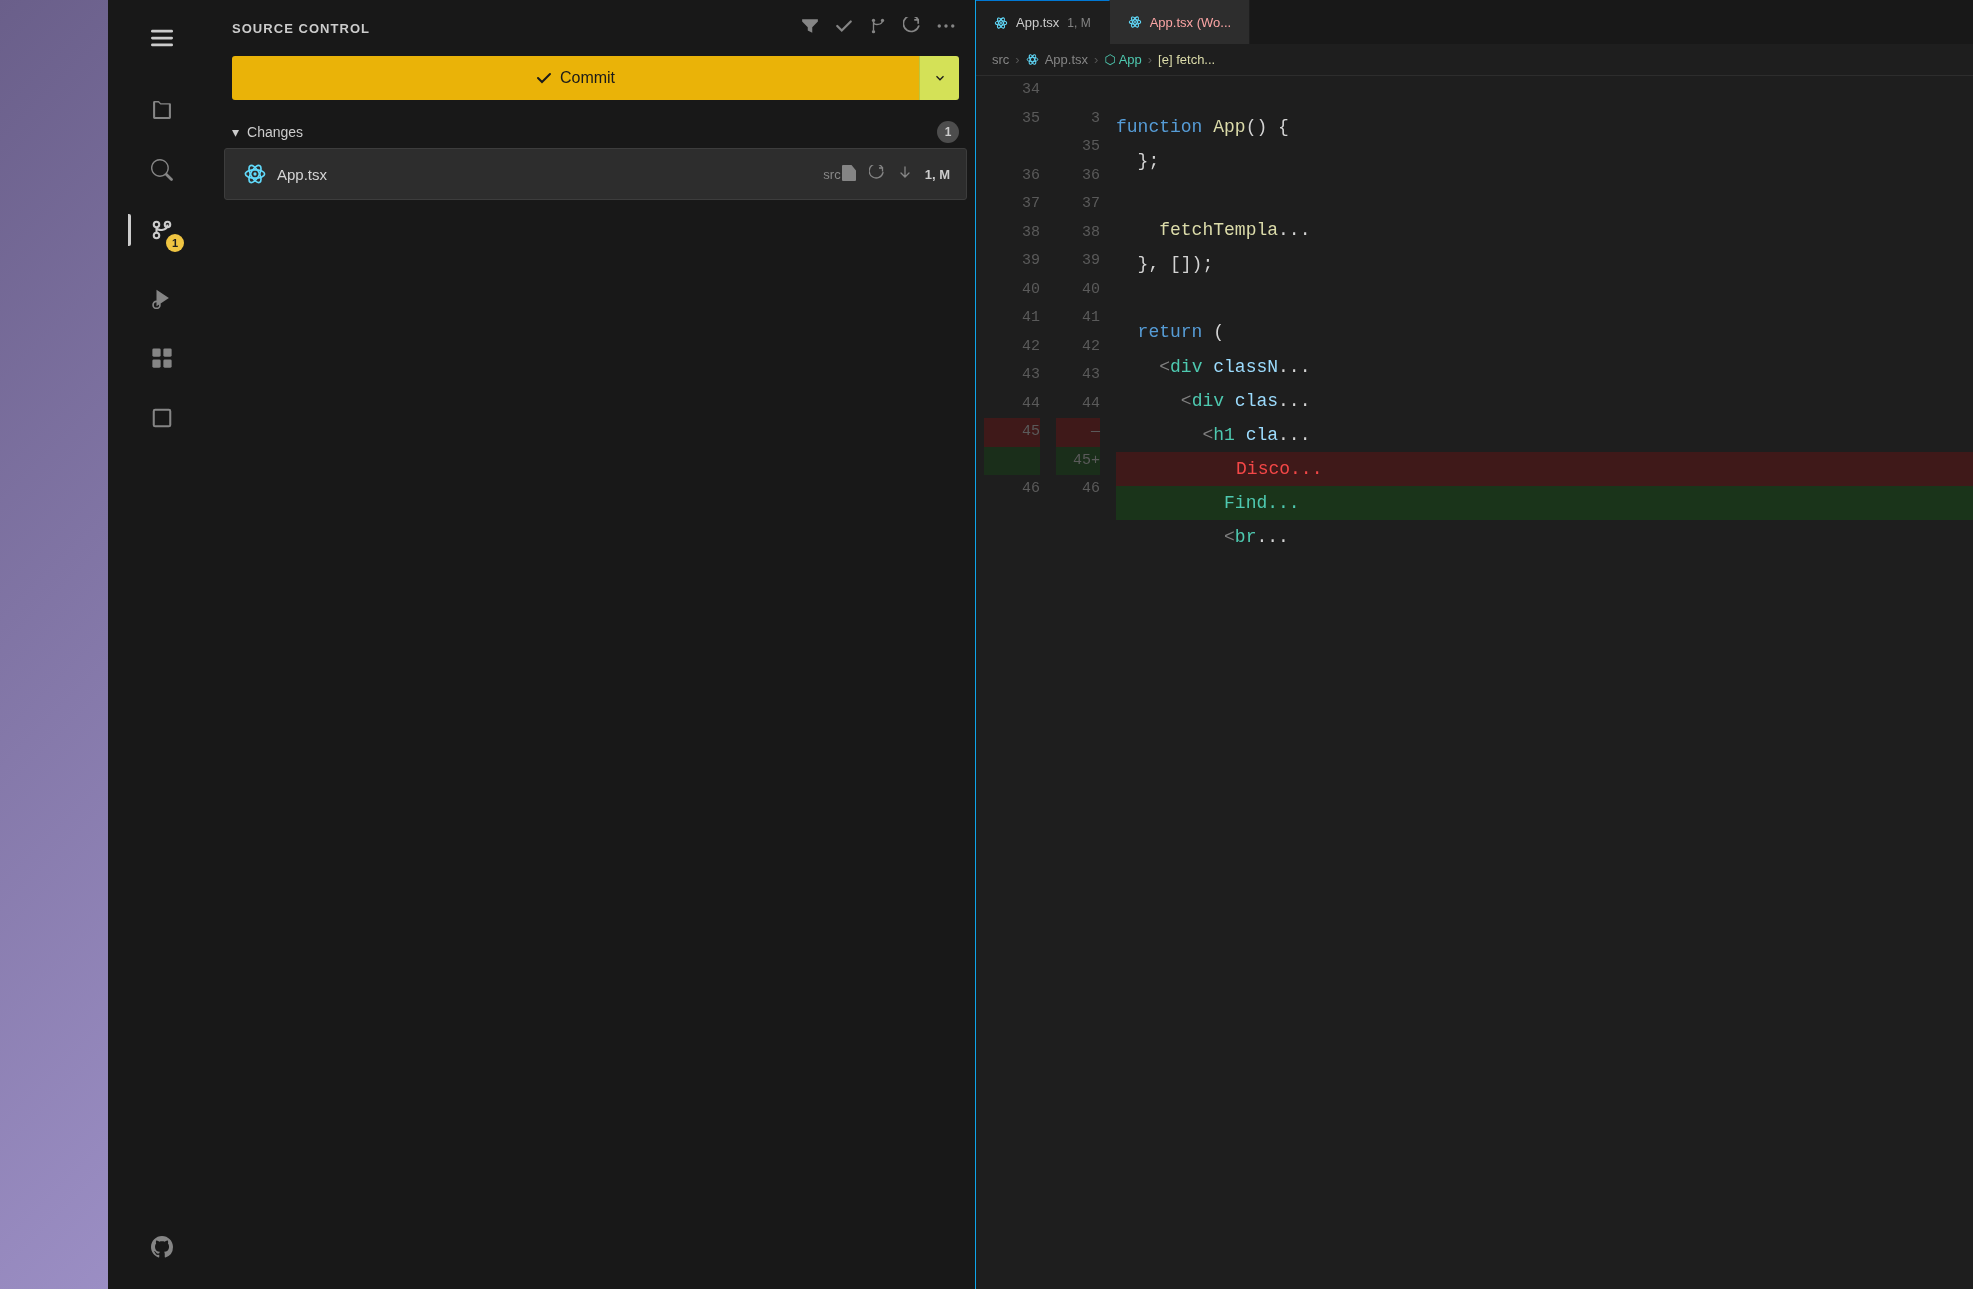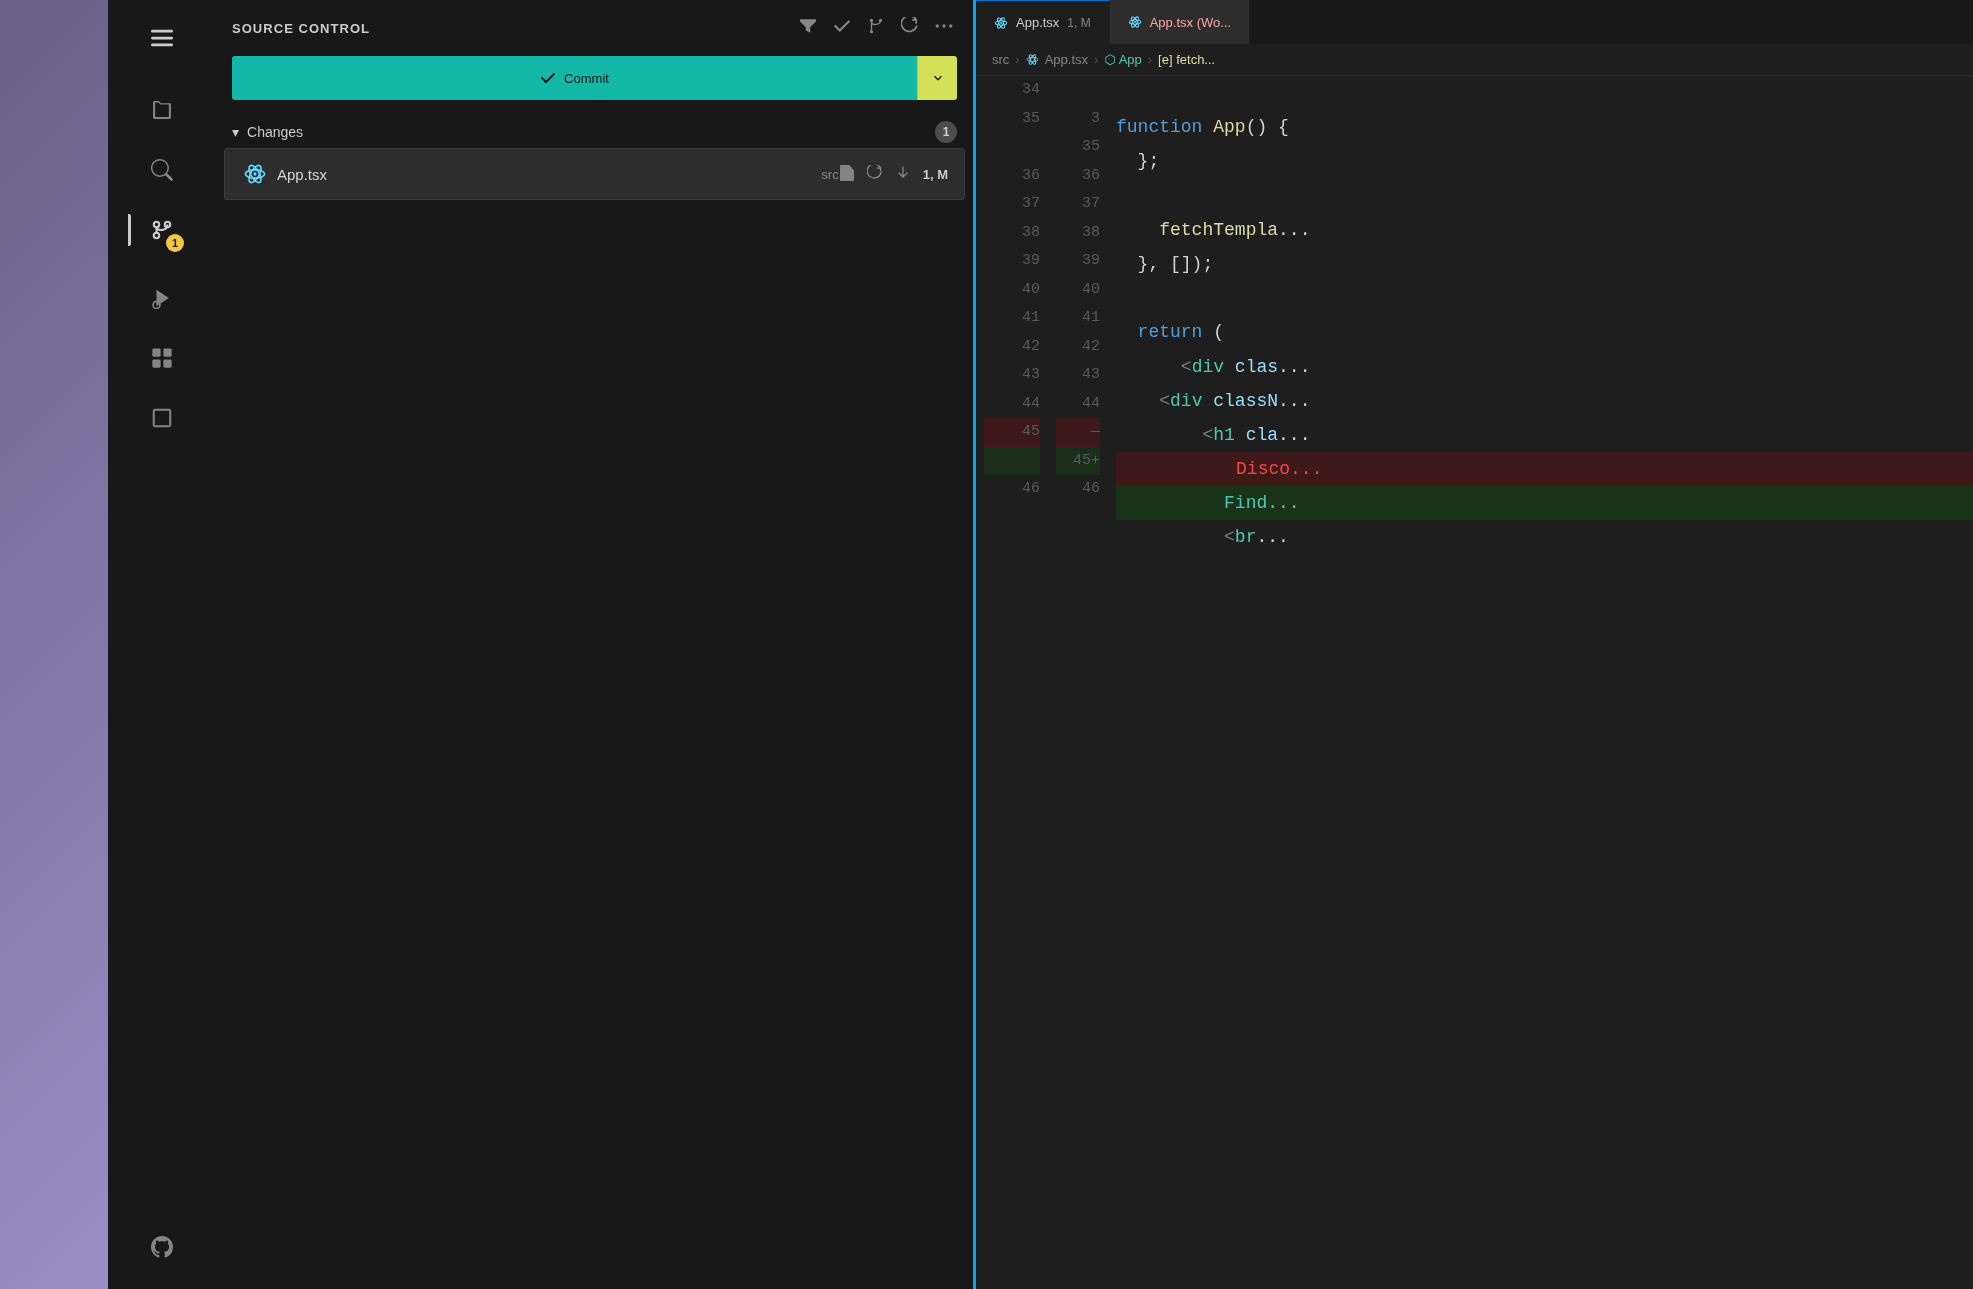--- a/index.html
+++ b/index.html
@@ -86,21 +86,21 @@
       justify-content: center;
     }
 
     
     .source-control-panel {
       width: 760px;
       background: #181818;
       display: flex;
       flex-direction: column;
       flex-shrink: 0;
-      border-right: 3px solid #0ea5e9;
+      border-right: 1px solid #0ea5e9;
     }
 
     .panel-header {
       display: flex;
       align-items: center;
       padding: 0 16px;
       height: 56px;
       flex-shrink: 0;
     }
 
@@ -145,26 +145,26 @@
 
     
     .commit-button-row {
       margin: 0 16px 16px;
       display: flex;
       flex-shrink: 0;
     }
 
     .commit-button {
       flex: 1;
-      background: #14b8a6;
+      background: #eab308;
       color: #1a1a1a;
       border: none;
       border-radius: 3px 0 0 3px;
       height: 44px;
-      font-size: 13px;
+      font-size: 16px;
       font-weight: 500;
       cursor: pointer;
       display: flex;
       align-items: center;
       justify-content: center;
       gap: 8px;
     }
 
     .commit-dropdown {
       background: #d4e157;
@@ -648,22 +648,22 @@
 
       <div class="code-content">
         <div class="code-line">&nbsp;</div>
         <div class="code-line"><span class="kw-blue">function</span> <span class="kw-function">App</span><span>() {</span></div>
         <div class="code-line">&nbsp;&nbsp;<span>};</span></div>
         <div class="code-line">&nbsp;</div>
         <div class="code-line">&nbsp;&nbsp;&nbsp;&nbsp;<span class="kw-function">fetchTempla</span><span>...</span></div>
         <div class="code-line">&nbsp;&nbsp;<span>}, []);</span></div>
         <div class="code-line">&nbsp;</div>
         <div class="code-line">&nbsp;&nbsp;<span class="kw-blue">return</span><span> (</span></div>
+        <div class="code-line">&nbsp;&nbsp;&nbsp;&nbsp;<span style="color:#808080;">&lt;</span><span class="kw-green">div</span><span style="color:#9cdcfe;"> classN</span><span>...</span></div>
         <div class="code-line">&nbsp;&nbsp;&nbsp;&nbsp;&nbsp;&nbsp;<span style="color:#808080;">&lt;</span><span class="kw-green">div</span><span style="color:#9cdcfe;"> clas</span><span>...</span></div>
-        <div class="code-line">&nbsp;&nbsp;&nbsp;&nbsp;<span style="color:#808080;">&lt;</span><span class="kw-green">div</span><span style="color:#9cdcfe;"> classN</span><span>...</span></div>
         <div class="code-line">&nbsp;&nbsp;&nbsp;&nbsp;&nbsp;&nbsp;&nbsp;&nbsp;<span style="color:#808080;">&lt;</span><span class="kw-green">h1</span><span style="color:#9cdcfe;"> cla</span><span>...</span></div>
         <div class="code-line line-deleted">&nbsp;&nbsp;&nbsp;&nbsp;&nbsp;&nbsp;&nbsp;&nbsp;&nbsp;&nbsp;<span style="color:#f44747;">Disco...</span></div>
         <div class="code-line line-added">&nbsp;&nbsp;&nbsp;&nbsp;&nbsp;&nbsp;&nbsp;&nbsp;&nbsp;&nbsp;<span style="color:#4ec9b0;margin-top:36px;">Find...</span></div>
         <div class="code-line">&nbsp;&nbsp;&nbsp;&nbsp;&nbsp;&nbsp;&nbsp;&nbsp;&nbsp;&nbsp;<span style="color:#808080;">&lt;</span><span class="kw-green">br</span><span>...</span></div>
       </div>
 
     </div>
   </div>
 
 </div>

